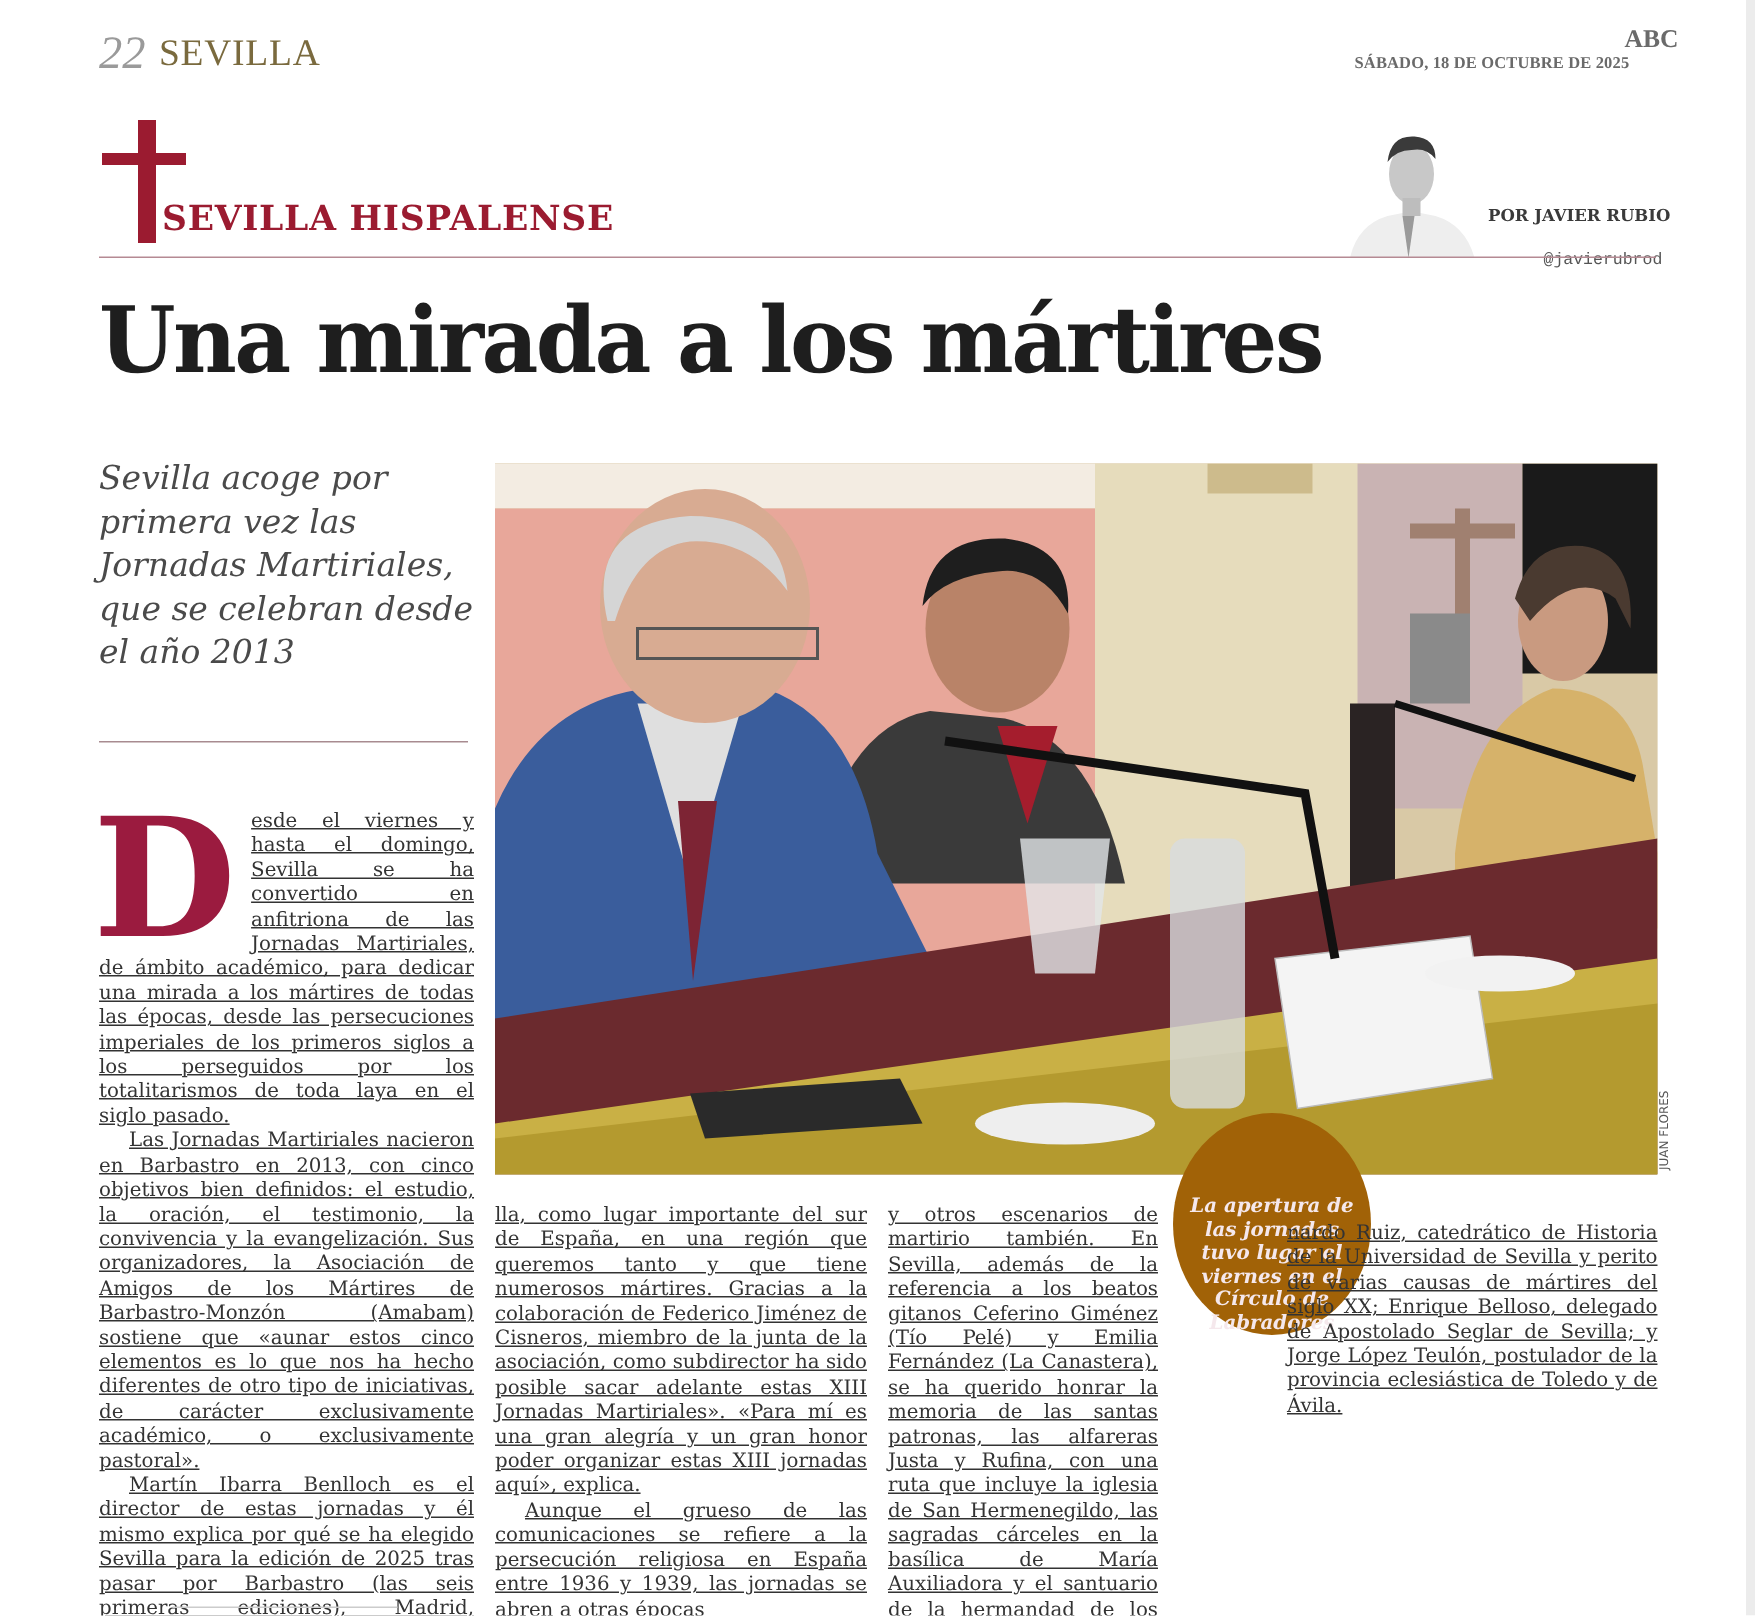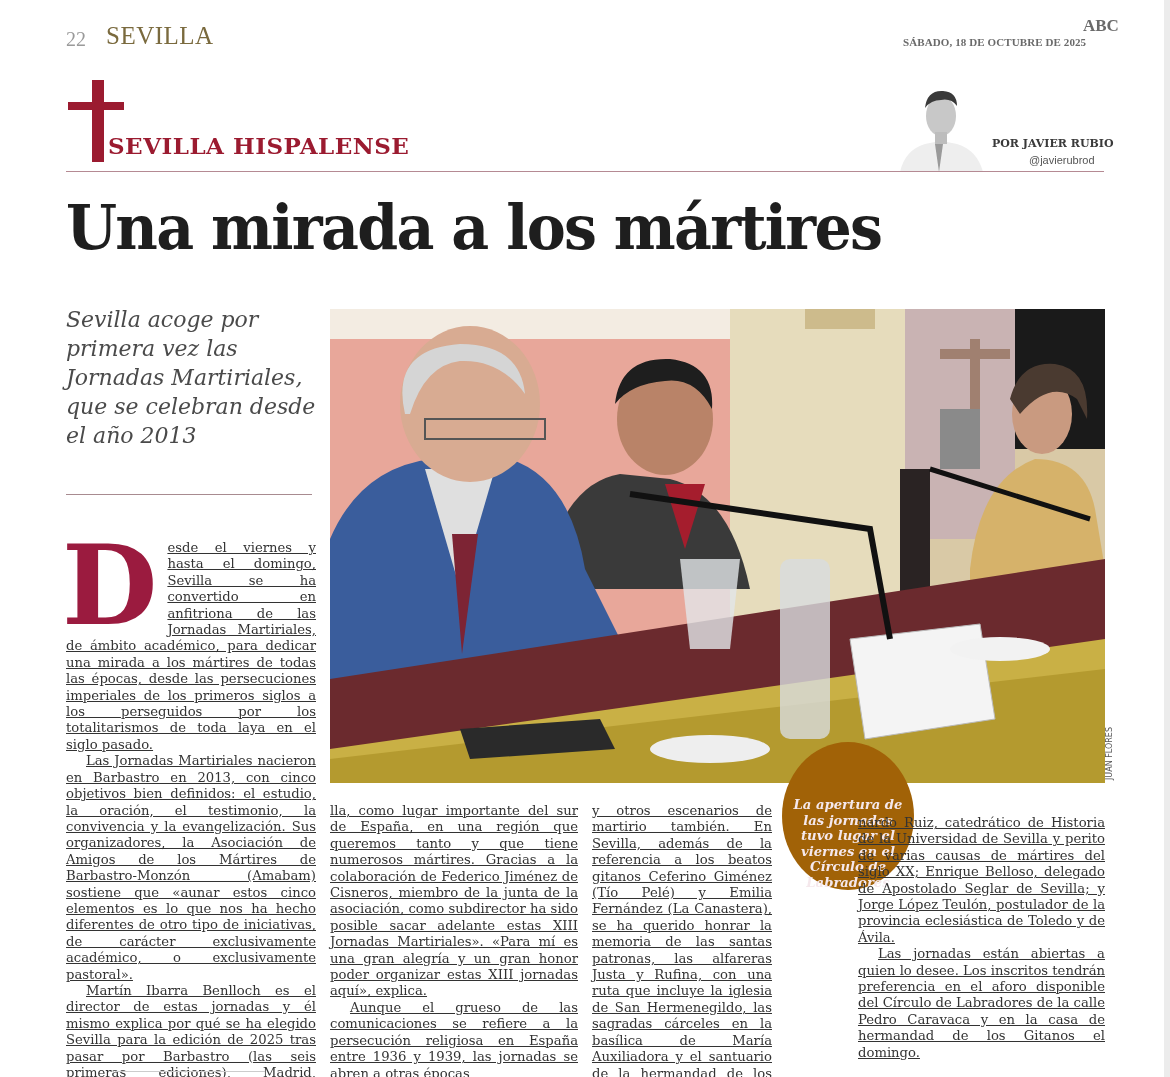--- a/index.html
+++ b/index.html
@@ -1,33 +1,33 @@
 <!DOCTYPE html>
 <html><head>
 <meta charset="utf-8">
 <style>
   * { box-sizing: border-box; margin: 0; padding: 0; }
   html, body { width: 1170px; height: 1077px; background: #ffffff; overflow: hidden; }
   body { position: relative; font-family: "DejaVu Serif", serif; color: #2a2a2a; }
 
-  .page-num { position: absolute; left: 66px; top: 28px; font-family: "Liberation Serif", serif; font-size: 20px; color: #9a9a9a; }
+  .page-num { position: absolute; left: 66px; top: 17px; font-family: "Liberation Serif", serif; font-size: 31px; color: #9a9a9a; font-style: italic; }
   .section-name { position: absolute; left: 106px; top: 22px; font-family: "Liberation Serif", serif; font-size: 25px; color: #7a6a3e; letter-spacing: 0.5px; text-align: center; }
   .dateline { position: absolute; left: 903px; top: 36px; font-family: "Liberation Serif", serif; font-size: 11px; font-weight: bold; color: #6a6a6a; letter-spacing: 0.1px; }
   .paper-name { position: absolute; left: 1083px; top: 16px; font-family: "Liberation Serif", serif; font-size: 17px; font-weight: bold; color: #6a6a6a; }
   .right-edge { position: absolute; right: 0; top: 0; width: 6px; height: 1077px; background: #ececec; }
 
   .cross-v { position: absolute; left: 92px; top: 80px; width: 12px; height: 82px; background: #9b1b30; }
   .cross-h1 { position: absolute; left: 68px; top: 102px; width: 24px; height: 8px; background: #9b1b30; }
   .cross-h2 { position: absolute; left: 104px; top: 102px; width: 20px; height: 8px; background: #9b1b30; }
   .column-title { position: absolute; left: 108px; top: 132px; font-family: "DejaVu Serif", serif; font-weight: bold; font-size: 23px; color: #9b1b30; letter-spacing: 0.5px; }
   .column-rule { position: absolute; left: 66px; top: 171px; width: 1038px; height: 1px; background: #b58a93; }
 
   .author-photo { position: absolute; left: 895px; top: 86px; width: 90px; height: 86px; }
   .byline { position: absolute; left: 992px; top: 137px; font-family: "DejaVu Serif", serif; font-weight: bold; font-size: 11px; color: #3a3a3a; text-align: center; }
-  .handle { position: absolute; left: 1029px; top: 154px; font-family: Liberation Sans, sans-serif; font-size: 11px; color: #555; }
+  .handle { position: absolute; left: 1029px; top: 168px; font-family: Liberation Mono, monospace; font-size: 11px; color: #555; }
 
   .headline { position: absolute; left: 66px; top: 192px; font-family: "DejaVu Serif", serif; font-weight: bold; font-size: 61px; color: #1e1e1e; letter-spacing: -1.8px; transform: scaleX(0.96); transform-origin: left; white-space: nowrap; }
 
   .subhead { position: absolute; left: 66px; top: 305px; width: 250px; font-family: "DejaVu Serif", serif; font-style: italic; font-size: 22px; line-height: 29px; color: #4a4a4a; }
   .subhead-rule { position: absolute; left: 66px; top: 494px; width: 246px; height: 1px; background: #a88b90; }
 
   .photo { position: absolute; left: 330px; top: 309px; width: 775px; height: 474px; overflow: hidden; background: #dccaa9; }
   .photo-credit { position: absolute; left: 1105px; top: 720px; width: 10px; height: 60px; font-family: "DejaVu Sans", sans-serif; font-size: 8px; color: #555; writing-mode: vertical-rl; transform: rotate(180deg); }
 
   .caption-circle { position: absolute; left: 782px; top: 742px; width: 132px; height: 148px; border-radius: 50%; background: #a16207; display: flex; align-items: flex-end; justify-content: center; text-align: center; }
@@ -148,16 +148,15 @@
   <p>Aunque el grueso de las comunicaciones se refiere a la persecución religiosa en España entre 1936 y 1939, las jornadas se abren a otras épocas</p>
 </div>
 
 <div class="col col3 body-text">
   <p class="first" style="padding-right:70px;">y otros escenarios de martirio también. En Sevilla, además de la referencia a los beatos gitanos Ceferino Giménez (Tío Pelé) y Emilia Fernández (La Canastera), se ha querido honrar la memoria de las santas patronas, las alfareras Justa y Rufina, con una ruta que incluye la iglesia de San Hermenegildo, las sagradas cárceles en la basílica de María Auxiliadora y el santuario de la hermandad de los Gitanos.</p>
 
 </div>
 
 <div class="col col4 body-text">
   <p class="first" style="padding-left:0;margin-top:12px;">nardo Ruiz, catedrático de Historia de la Universidad de Sevilla y perito de varias causas de mártires del siglo XX; Enrique Belloso, delegado de Apostolado Seglar de Sevilla; y Jorge López Teulón, postulador de la provincia eclesiástica de Toledo y de Ávila.</p>
-  <p>Las jornadas están abiertas a quien lo desee. Los inscritos tendrán preferencia en el aforo disponible del Círculo de Labradores de la calle Pedro Caravaca y en la casa de hermandad de los Gitanos el domingo.</p>
 </div>
 
 <div class="bottom-rule"></div>
 
 </body></html>

